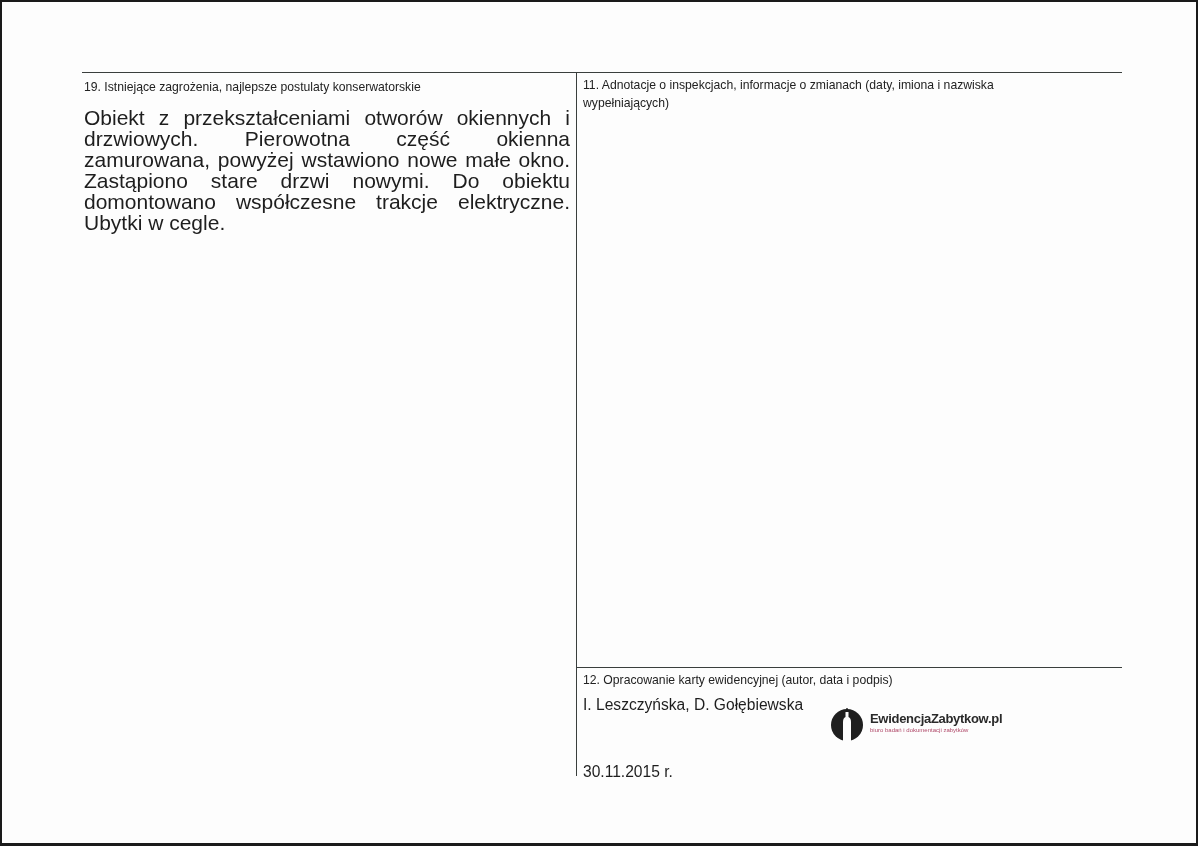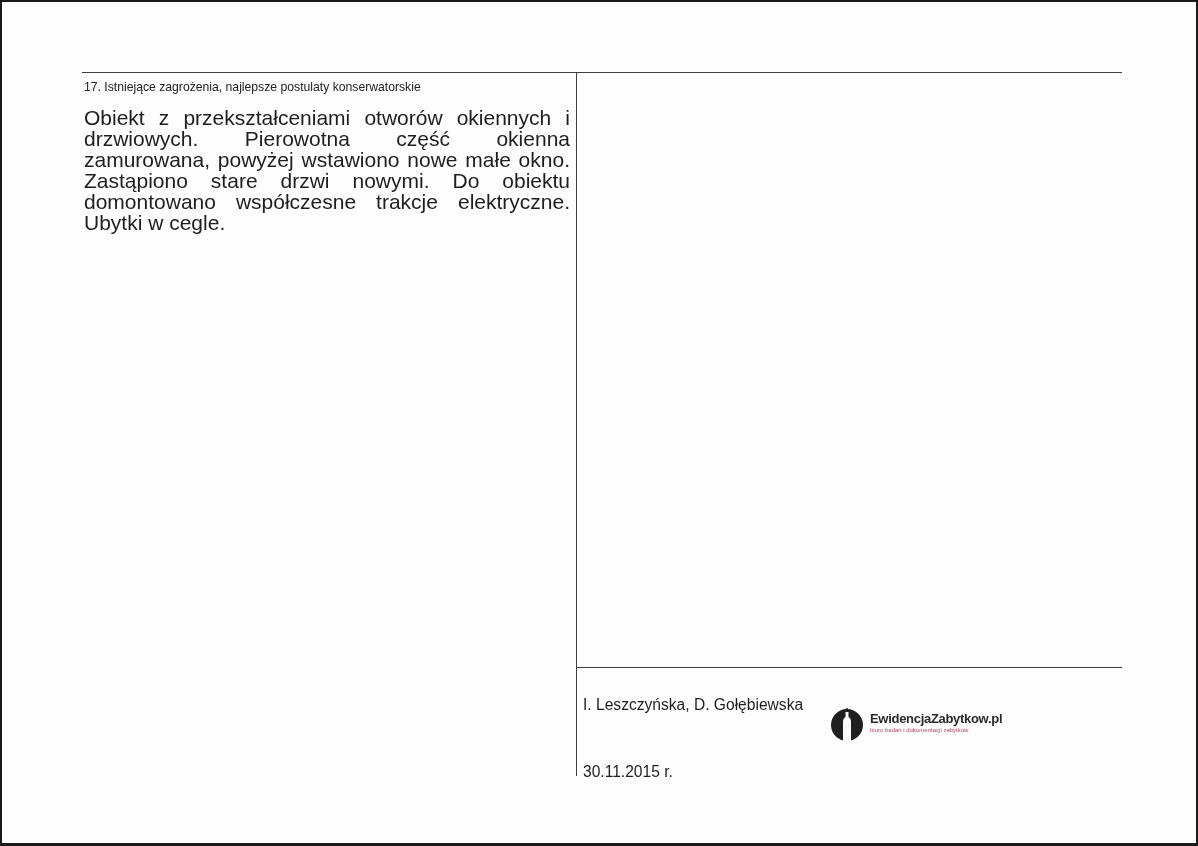--- a/index.html
+++ b/index.html
@@ -27,24 +27,26 @@
   .logo-sub { position: absolute; left: 40px; top: 21px; font-size: 6px; color: #b04a6a; white-space: nowrap; }
 </style>
 </head>
 <body>
 
 <div class="page">
   <div class="hline" style="left:80px; top:70px; width:1040px;"></div>
   <div class="vline" style="left:574px; top:70px; height:704px;"></div>
   <div class="hline" style="left:574px; top:665px; width:546px;"></div>
 
-  <div class="label" style="left:82px; top:76px;">17. Istniejące zagrożenia, najlepsze postulaty konserwatorskie</div>
+  <div class="label" style="left:82px; top:76px;">19. Istniejące zagrożenia, najlepsze postulaty konserwatorskie</div>
   <div class="body-text" style="left:82px; top:105px; width:486px;">Obiekt z przekształceniami otworów okiennych i drzwiowych. Pierowotna część okienna zamurowana, powyżej wstawiono nowe małe okno. Zastąpiono stare drzwi nowymi. Do obiektu domontowano współczesne trakcje elektryczne. Ubytki w cegle.</div>
 
+  <div class="label" style="left:581px; top:74px; width:460px;">11. Adnotacje o inspekcjach, informacje o zmianach (daty, imiona i nazwiska wypełniających)</div>
 
+  <div class="label" style="left:581px; top:669px;">12. Opracowanie karty ewidencyjnej (autor, data i podpis)</div>
   <div class="big" style="left:581px; top:691px;">I. Leszczyńska, D. Gołębiewska</div>
   <div class="big" style="left:581px; top:758px;">30.11.2015 r.</div>
 
   <div class="logo">
     <svg class="logo-mark" viewBox="0 0 34 36">
       <circle cx="17" cy="19" r="16" fill="#1f1f1f"></circle>
       <path d="M13 36 L13 16 Q13 12 15.5 11 L15.5 6 L18.5 6 L18.5 11 Q21 12 21 16 L21 36 Z" fill="#fdfdfd"></path>
       <rect x="16.3" y="2" width="1.4" height="4" fill="#1f1f1f"></rect>
     </svg>
     <div class="logo-title">EwidencjaZabytkow.pl</div>

